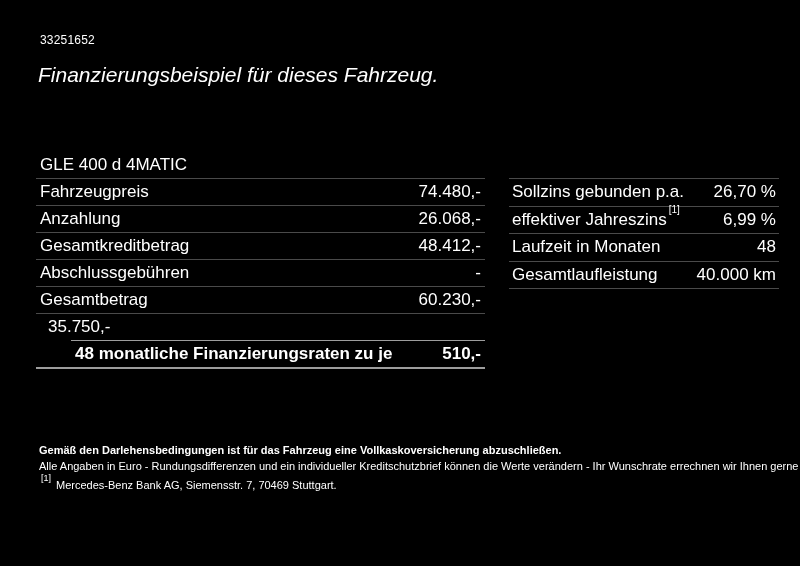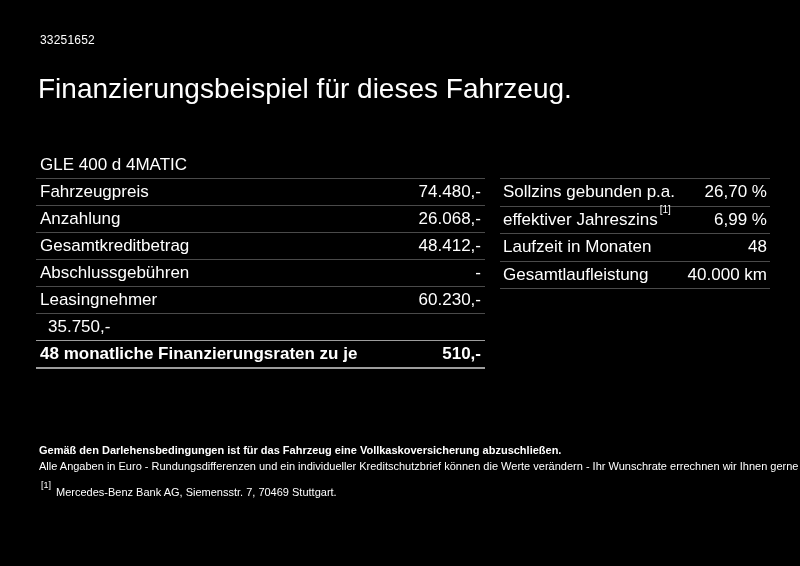--- a/index.html
+++ b/index.html
@@ -15,56 +15,57 @@
     color:var(--text);
     font-family:"Liberation Sans", sans-serif;
     position:relative;
     overflow:hidden;
   }
   .listing-id{
     position:absolute;left:40px;top:33px;
     font-size:12px;letter-spacing:0.2px;
   }
   .page-title{
-    position:absolute;left:38px;top:51px;
-    font-size:28px;line-height:37px;
+    position:absolute;left:38px;top:42px;
+    font-size:21px;line-height:37px;
     font-weight:400;
     max-width:570px;
+    font-style:italic;
   }
   .tables{
     position:absolute;left:36px;top:151px;
     display:flex;align-items:flex-start;
   }
   .table-left{width:449px;border-bottom:2px solid var(--divider-strong);}
-  .table-right{width:270px;margin-left:15px;margin-top:27px;border-top:1px solid var(--divider);}
+  .table-right{width:270px;margin-left:24px;margin-top:27px;border-top:1px solid var(--divider);}
   .row{
     display:flex;justify-content:space-between;align-items:center;
     height:27px;box-sizing:border-box;
     font-size:17px;
     padding:0 4px;
   }
   .table-left .row{border-top:1px solid var(--divider);}
   .table-left .row.header-row{border-top:none;}
-  .table-left .row.emphasis{font-weight:bold;border-top:1px solid var(--divider-strong);}
+  .table-left .row.emphasis{font-weight:bold;border-top:1px solid var(--divider-strong);margin-left:35px;}
   .table-right .row{height:27.5px;border-bottom:1px solid var(--divider);padding:0 3px;}
   .row .label{white-space:nowrap;}
   .row .value{white-space:nowrap;text-align:right;padding-left:8px;}
   .sup-ref{
     font-size:10px;
     position:relative;top:-5px;
     margin-left:2px;
   }
   .footer{
     position:absolute;left:39px;top:443px;
     font-size:11px;line-height:15.5px;
     max-width:740px;
   }
   .footer .line{white-space:nowrap;}
   .footer .bold{font-weight:bold;}
-  .footnote{margin-top:7px;white-space:nowrap;}
+  .footnote{white-space:nowrap;}
   .footnote .sup-ref{top:-3px;margin-right:5px;font-size:9px;}
 </style>
 </head>
 <body>
 
 <div class="listing-id">33251652</div>
 
 <h1 class="page-title">Finanzierungsbeispiel für dieses Fahrzeug.</h1>
 
 <div class="tables">
@@ -83,21 +84,21 @@
     </div>
     <div class="row">
       <span class="label">Gesamtkreditbetrag</span>
       <span class="value">48.412,-</span>
     </div>
     <div class="row">
       <span class="label">Abschlussgebühren</span>
       <span class="value">-</span>
     </div>
     <div class="row">
-      <span class="label">Leasingnehmer</span>
+      <span class="label">Gesamtbetrag</span>
       <span class="value">60.230,-</span>
     </div>
     <div class="row">
       <span class="value">35.750,-</span>
     </div>
     <div class="row emphasis">
       <span class="label">48 monatliche Finanzierungsraten zu je</span>
       <span class="value">510,-</span>
     </div>
   </div>

